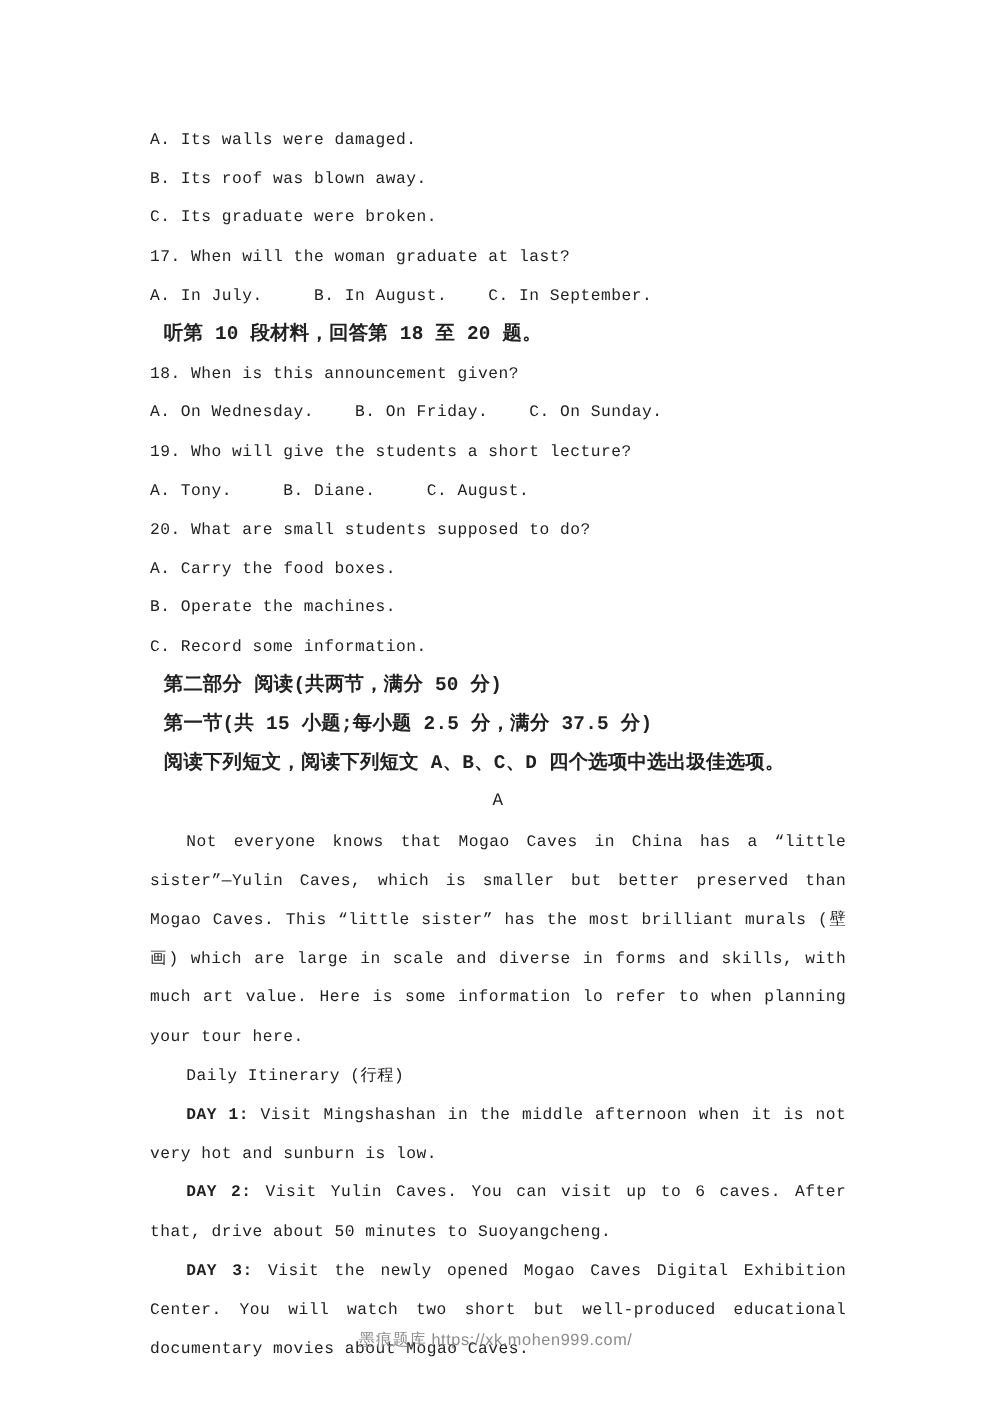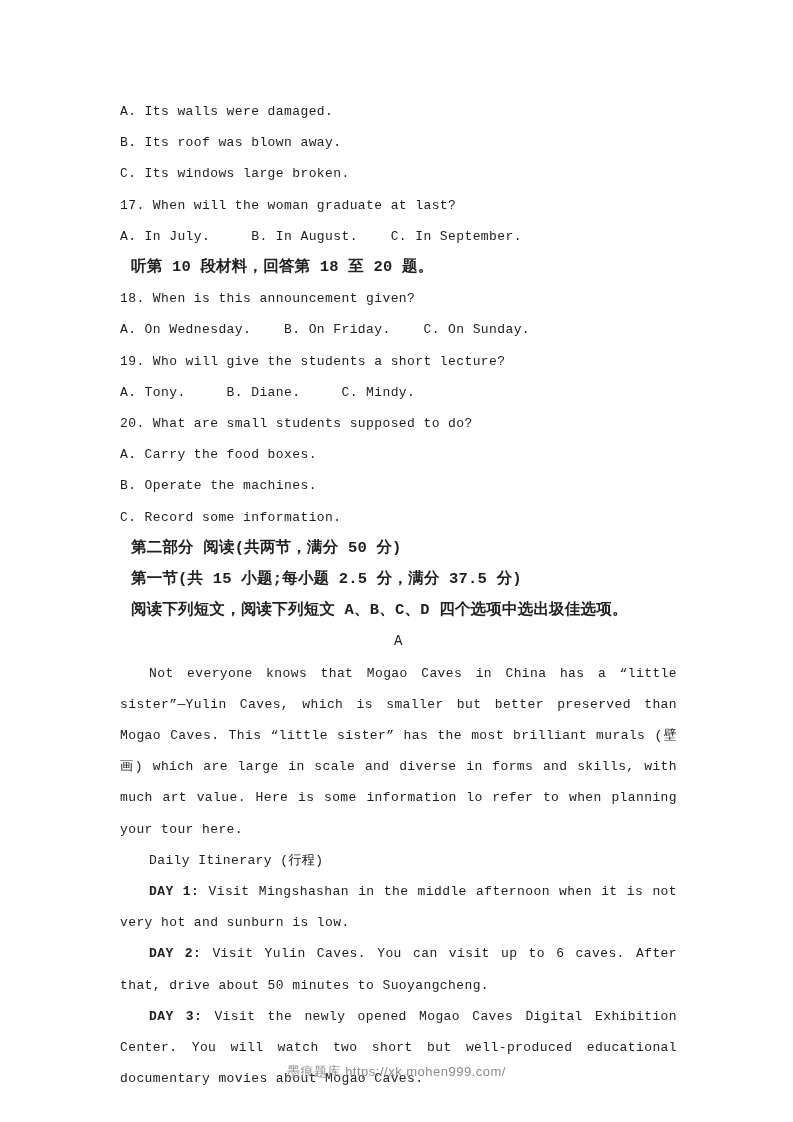--- a/index.html
+++ b/index.html
@@ -63,32 +63,32 @@
     color: #8a8a8a;
   }
 </style>
 </head>
 <body>
 
 <div class="content">
 
   <div class="line">A. Its walls were damaged.</div>
   <div class="line">B. Its roof was blown away.</div>
-  <div class="line">C. Its windows large broken.</div>
+  <div class="line">C. Its graduate were broken.</div>
 
   <div class="line">17. When will the woman graduate at last?</div>
   <div class="line">A. In July.     B. In August.    C. In September.</div>
 
   <div class="line zh-bold">听第 10 段材料，回答第 18 至 20 题。</div>
 
   <div class="line">18. When is this announcement given?</div>
   <div class="line">A. On Wednesday.    B. On Friday.    C. On Sunday.</div>
 
   <div class="line">19. Who will give the students a short lecture?</div>
-  <div class="line">A. Tony.     B. Diane.     C. Mindy.</div>
+  <div class="line">A. Tony.     B. Diane.     C. August.</div>
 
   <div class="line">20. What are small students supposed to do?</div>
   <div class="line">A. Carry the food boxes.</div>
   <div class="line">B. Operate the machines.</div>
   <div class="line">C. Record some information.</div>
 
   <div class="line zh-bold">第二部分 阅读(共两节，满分 50 分)</div>
   <div class="line zh-bold">第一节(共 15 小题;每小题 2.5 分，满分 37.5 分)</div>
   <div class="line zh-bold">阅读下列短文，阅读下列短文 A、B、C、D 四个选项中选出圾佳选项。</div>
 

